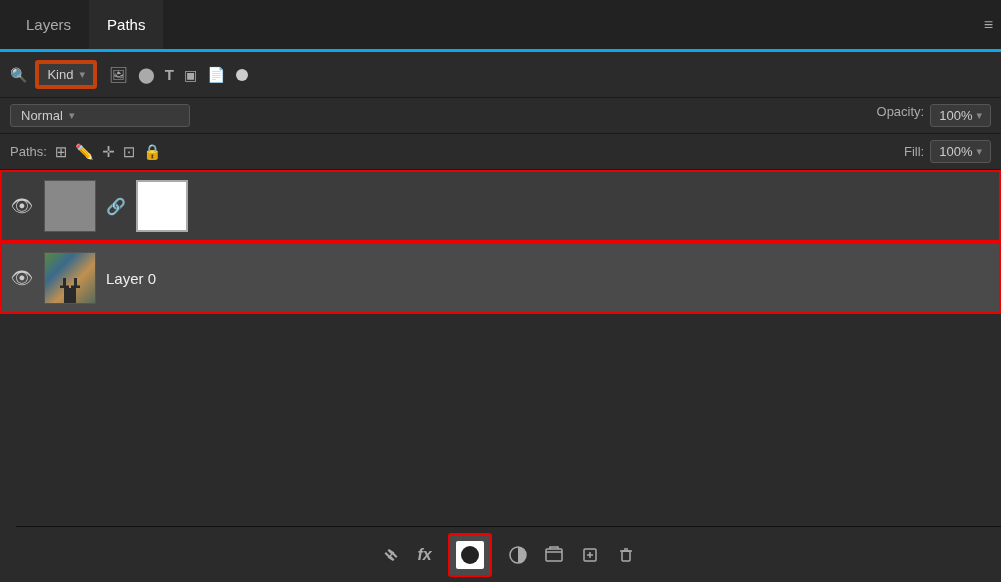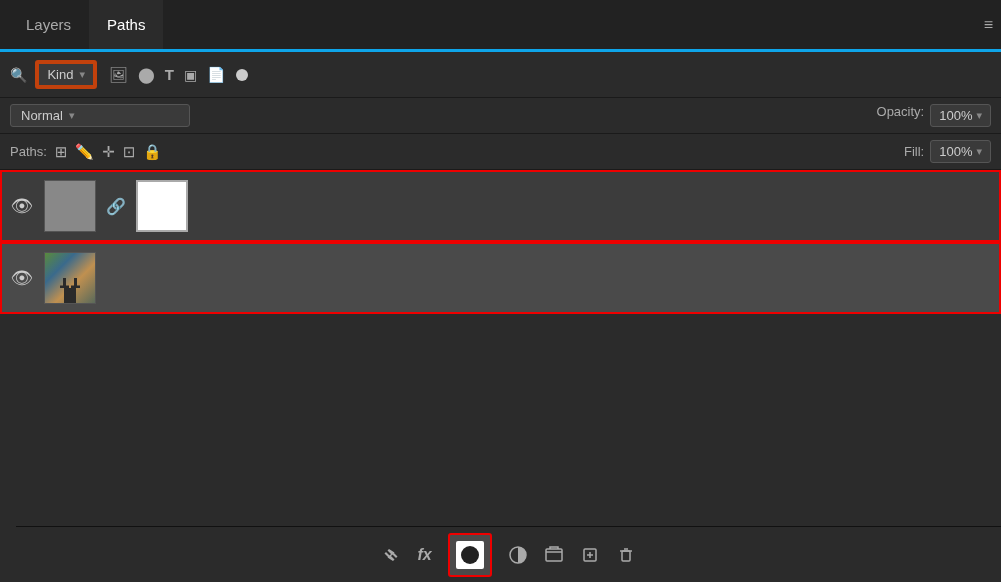--- a/index.html
+++ b/index.html
@@ -404,20 +404,21 @@
     <div class="layer-item highlighted">
       <span class="eye-icon">👁</span>
       <div class="thumb-gray"></div>
       <span class="link-icon">🔗</span>
       <div class="thumb-white"></div>
     </div>
 
     <div class="layer-item highlighted2">
       <span class="eye-icon">👁</span>
       <div class="thumb-photo"></div>
+      <span class="layer-name">Layer 0</span>
     </div>
 
   </div>
 
   <div class="bottom-toolbar">
     <span class="toolbar-btn" title="Link layers">
       <svg width="20" height="20" viewBox="0 0 20 20" fill="#aaa">
           <path d="M8 4l-1.5 1.5 4 4L9 11l-4-4L3.5 8.5 8 13l5.5-5.5zM12 16l1.5-1.5-4-4 1.5-1.5 4 4 1.5-1.5L12 7 6.5 12.5z"></path>
         </svg>
     </span>

